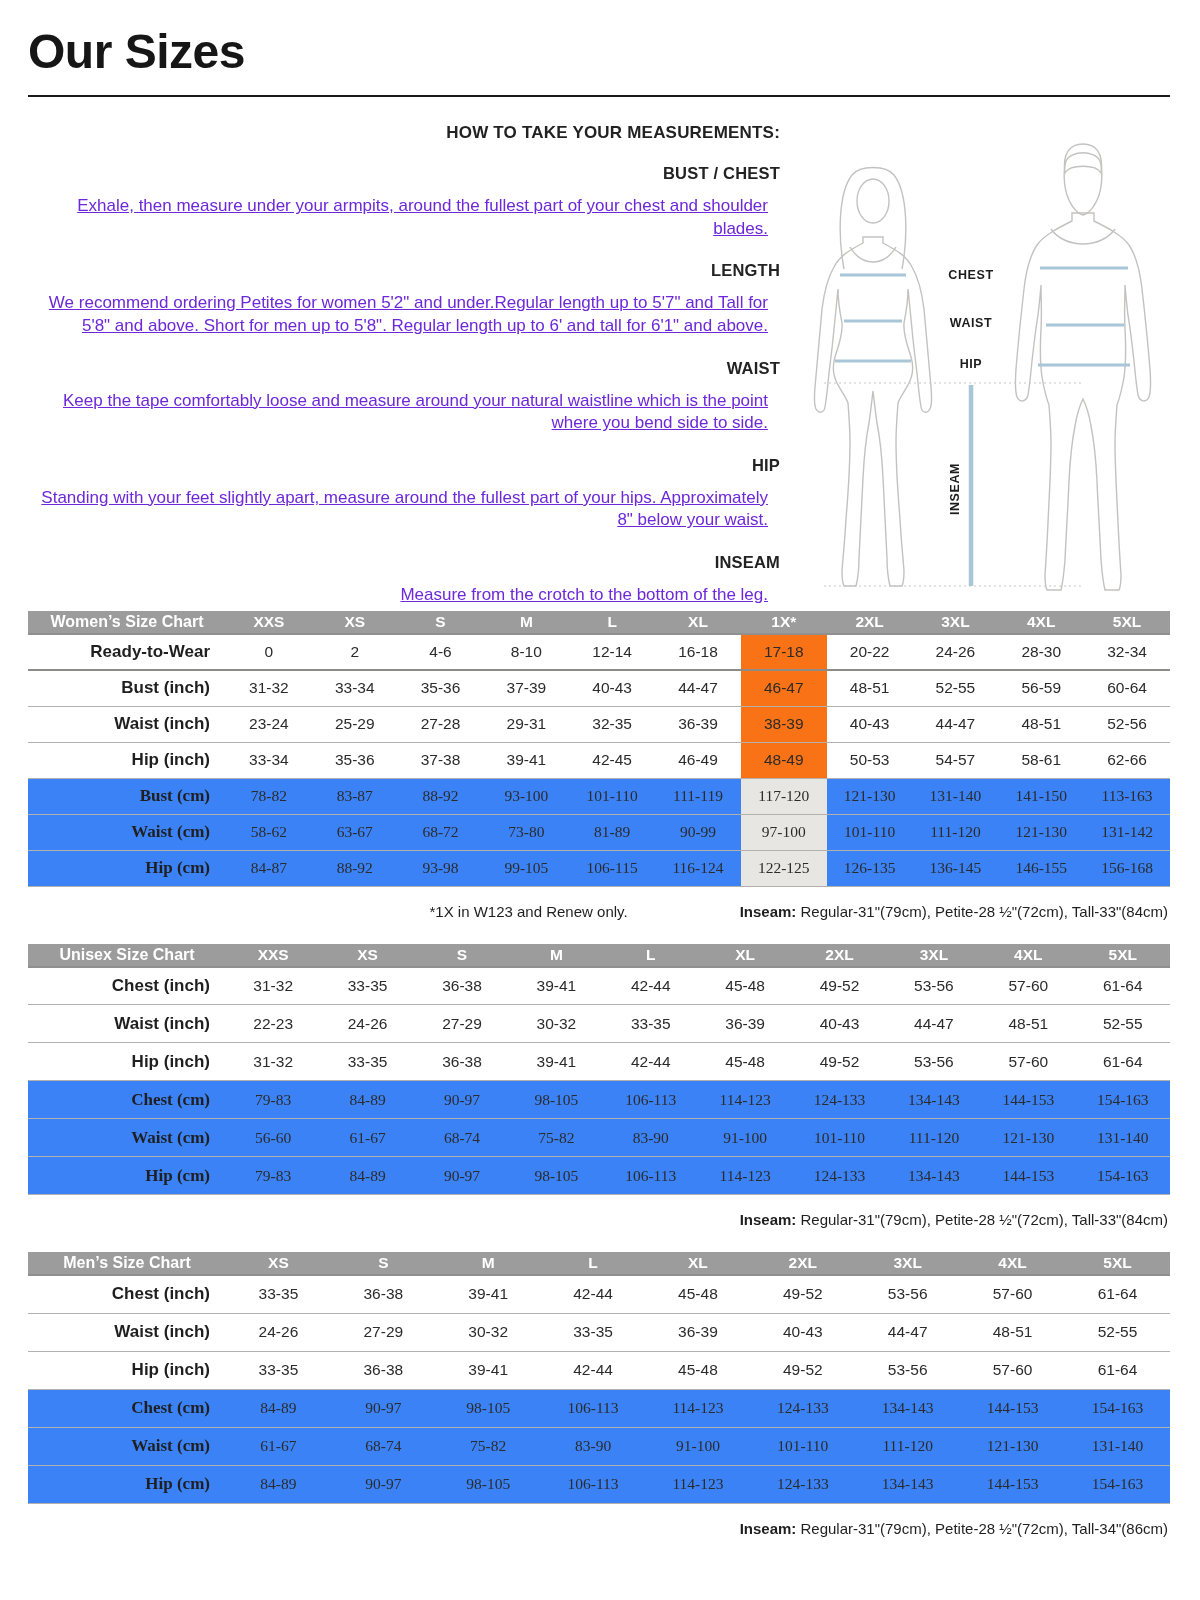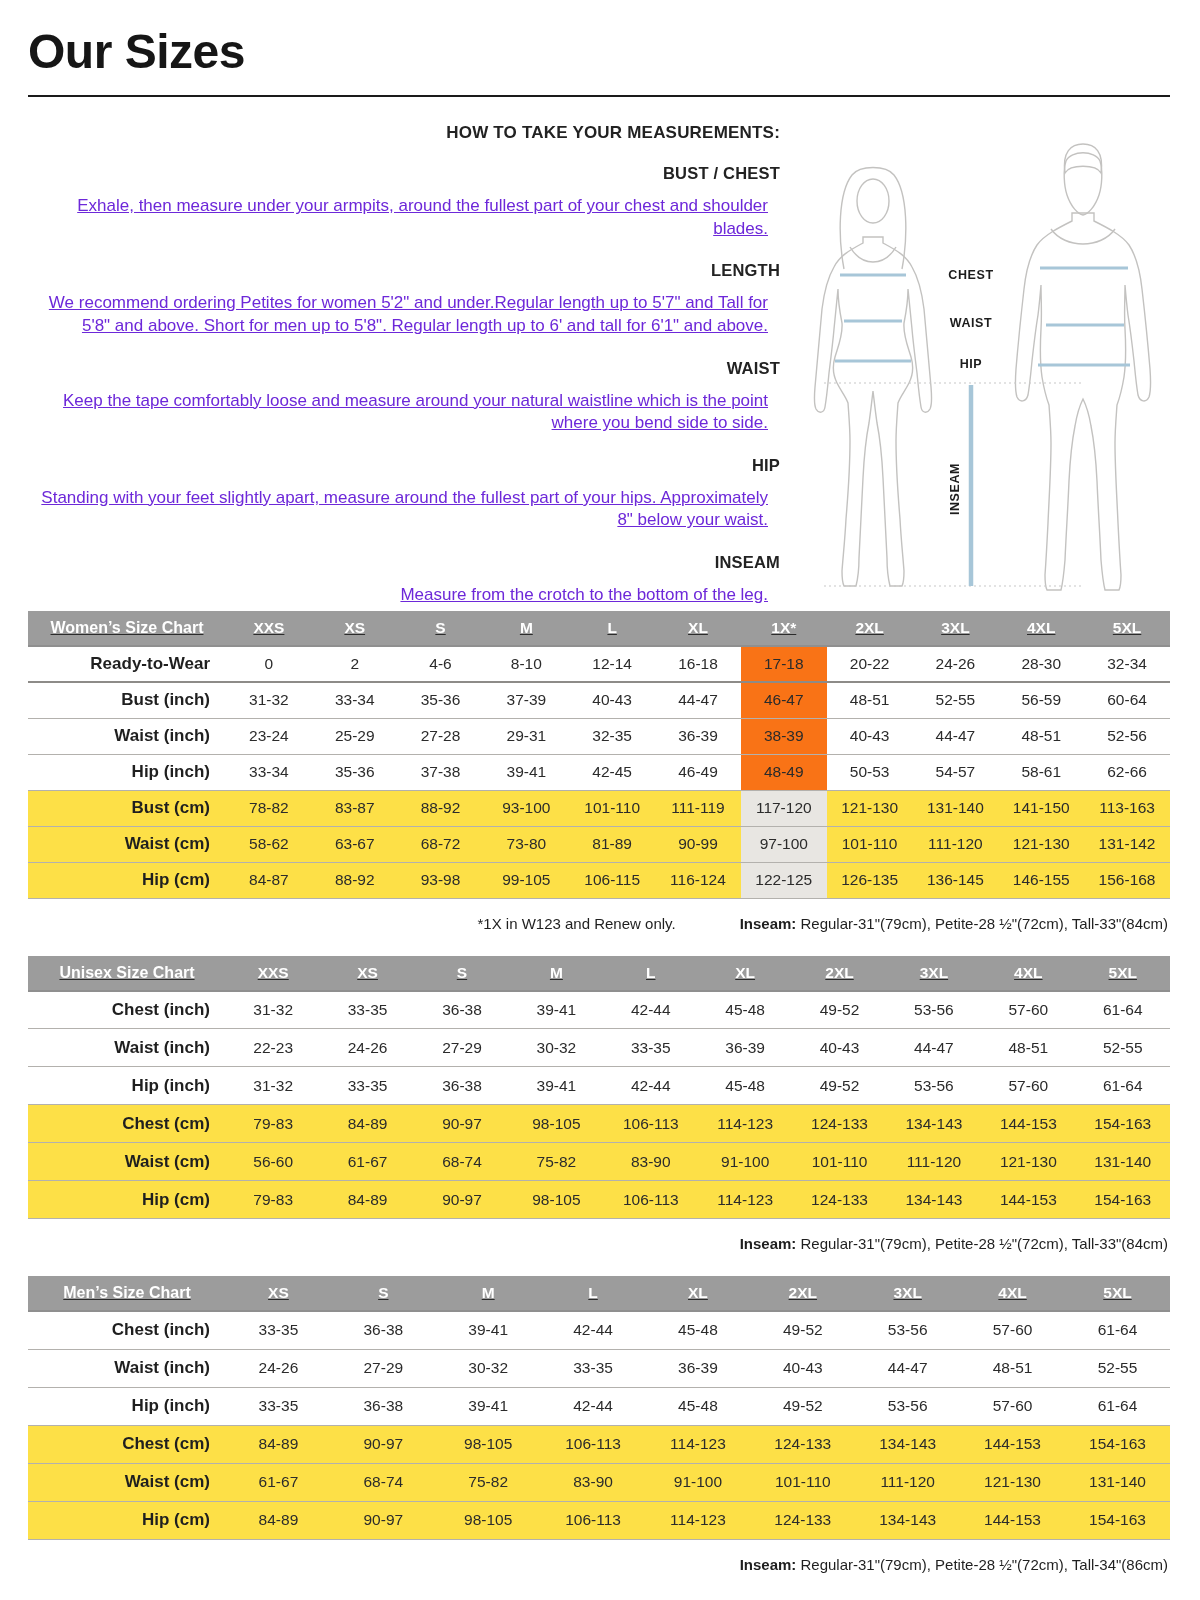--- a/index.html
+++ b/index.html
@@ -31,38 +31,38 @@
   .diagram { position:absolute; top:14px; right:2px; width:380px; height:466px; }
   .diagram svg { width:100%; height:100%; }
   .fig { fill:none; stroke:#c3c2c0; stroke-width:1.4; }
   .blue { stroke:#a7c6d8; stroke-width:3; fill:none; }
   .blue-thick { stroke:#a7c6d8; stroke-width:4.5; fill:none; }
   .dotted { stroke:#c7c7c7; stroke-width:1.2; fill:none; stroke-dasharray:2 3; }
   .diag-label { font-family:"Liberation Sans",sans-serif; font-size:12.5px; font-weight:bold; fill:#1d1d1d; letter-spacing:.6px; }
 
   .table-block { margin-top:14px; }
   table.size-table { width:100%; border-collapse:collapse; table-layout:fixed; }
-  table.size-table thead tr { height:35px; border-bottom:2px solid #8f8f8f;text-decoration:underline; }
+  table.size-table thead tr { height:23px; border-bottom:2px solid #8f8f8f; }
   table.size-table thead th {
     background:#9c9c9c; color:#fff; font-size:15.5px; font-weight:bold; text-align:center;
   }
   table.size-table thead th.corner { text-align:center; font-size:16px; }
   table.size-table tbody tr { height:36px; border-bottom:1.5px solid #b3b1ad; }
   table.size-table.tall tbody tr { height:38px; }
   table.size-table tbody tr.thick { border-bottom:2.5px solid #8d8b88; }
   table.size-table tbody th.rowlabel {
     text-align:right; padding-right:16px; font-size:17px; font-weight:bold; color:#1f1f1f;
   }
   table.size-table tbody td { text-align:center; font-size:15.5px; color:#2b2b2b; }
-  table.size-table tbody tr.shaded { background:#fde047; }
+  table.size-table tbody tr.shaded { background:#3b82f6;font-family:Liberation Serif, serif; }
   table.size-table td.hl { background:#f97316; }
   table.size-table td.hl-sh { background:#e8e6e2; }
 
   .footnote {
-    display:flex; justify-content:flex-end; gap:64px;
+    display:flex; justify-content:flex-end; gap:112px;
     margin:16px 2px 24px 0; font-size:15px; color:#1f1f1f;
   }
   .footnote b { font-weight:bold; }
 </style>
 </head>
 <body>
 
 <h1 class="page-title">Our Sizes</h1>
 <hr class="rule">
 

